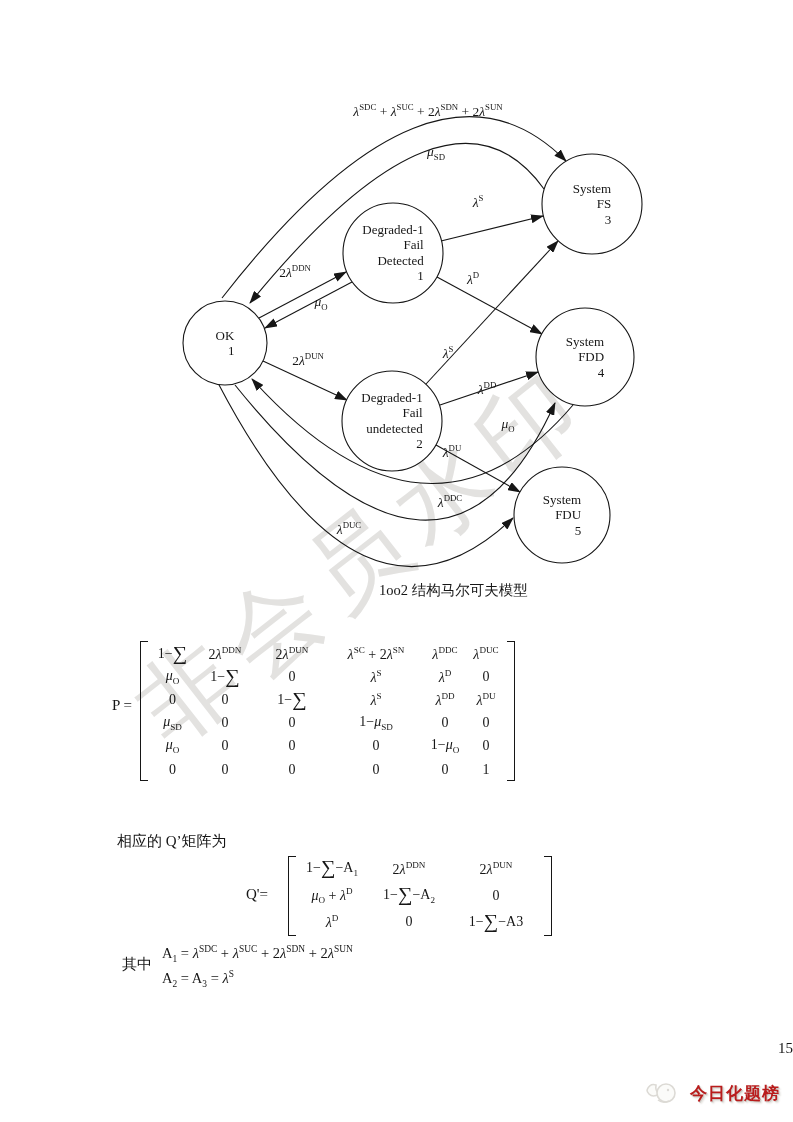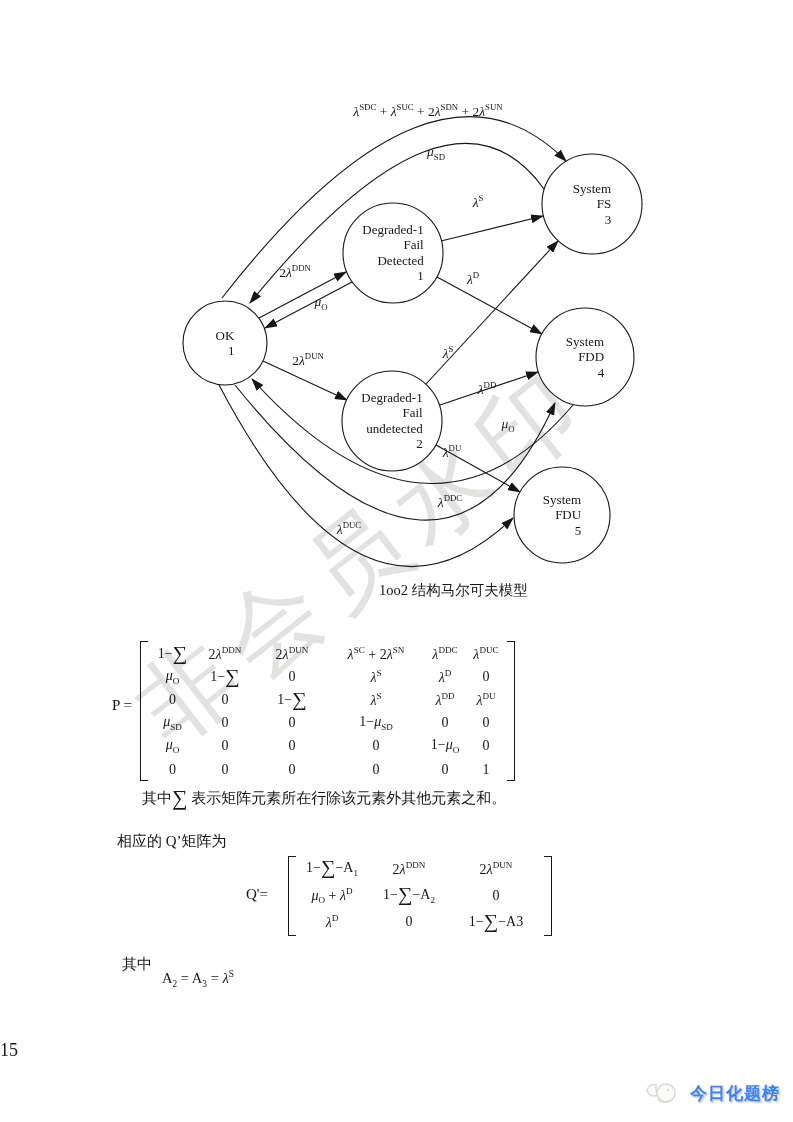--- a/index.html
+++ b/index.html
@@ -26,23 +26,23 @@
   .mat-lhs{position:absolute;font-size:15px;}
   .bk{position:absolute;top:0;bottom:0;width:7px;}
   .bk-l{border-left:1.4px solid #161616;border-top:1.4px solid #161616;border-bottom:1.4px solid #161616;}
   .bk-r{border-right:1.4px solid #161616;border-top:1.4px solid #161616;border-bottom:1.4px solid #161616;}
   .mat-grid{position:absolute;}
   .mat-row{display:grid;align-items:center;}
   .p-grid .mat-row{grid-template-columns:45px 60px 74px 94px 44px 38px;height:23.2px;}
   .q-grid .mat-row{grid-template-columns:72px 82px 92px;height:26.5px;}
   .mat-cell{text-align:center;font-size:14px;}
   .eq{position:absolute;font-size:14.5px;}
-  .page-number{position:absolute;left:0;right:0;top:1040px;text-align:left;font-size:18px;}
+  .page-number{position:absolute;left:0;right:0;top:1040px;text-align:right;font-size:15px;}
   .brand{position:absolute;left:644px;top:1078px;display:flex;align-items:center;gap:8px;}
-  .brand-text{font-size:17px;font-weight:bold;letter-spacing:1px;color:#3b82f6;
+  .brand-text{font-size:17px;font-weight:bold;letter-spacing:1px;color:#b91c1c;
         text-shadow:1px 1px 0 #cfcdc8,2px 2px 2px #dedcd7;
         font-family:"Liberation Sans","DejaVu Sans",sans-serif;}
 </style>
 </head>
 <body>
 
 <div class="page">
 
   <div class="watermark">非会员水印</div>
 
@@ -166,21 +166,20 @@
             <div class="mat-cell">0</div>
             <div class="mat-cell">0</div>
             <div class="mat-cell">0</div>
             <div class="mat-cell">0</div>
             <div class="mat-cell">1</div>
           </div>
         </div>
       <div class="bk bk-r" style="left:395px"></div>
     </div>
 
-    <div class="para" style="left:142px;top:789px">其中<span class="sum">∑</span> 表示矩阵元素所在行除该元素外其他元素之和。</div>
     <div class="para" style="left:117px;top:832px">相应的 Q’矩阵为</div>
 
     <div class="matrix-block" style="left:246px;top:856px;width:310px;height:80px">
       <span class="mat-lhs" style="left:0;top:30px">Q'=</span>
       <div class="bk bk-l" style="left:42px"></div>
       <div class="mat-grid q-grid" style="left:50px;top:0">
           <div class="mat-row">
             <div class="mat-cell">1−<span class="sum">∑</span>−A<sub>1</sub></div>
             <div class="mat-cell">2<em>λ</em><sup>DDN</sup></div>
             <div class="mat-cell">2<em>λ</em><sup>DUN</sup></div>
@@ -193,20 +192,21 @@
           <div class="mat-row">
             <div class="mat-cell"><em>λ</em><sup>D</sup></div>
             <div class="mat-cell">0</div>
             <div class="mat-cell">1−<span class="sum">∑</span>−A3</div>
           </div>
         </div>
       <div class="bk bk-r" style="left:298px"></div>
     </div>
 
     <div class="para" style="left:122px;top:955px">其中</div>
+    <div class="eq" style="left:162px;top:944px">A<sub>1</sub> = <em>λ</em><sup>SDC</sup> + <em>λ</em><sup>SUC</sup> + 2<em>λ</em><sup>SDN</sup> + 2<em>λ</em><sup>SUN</sup></div>
     <div class="eq" style="left:162px;top:969px">A<sub>2</sub> = A<sub>3</sub> = <em>λ</em><sup>S</sup></div>
 
     <div class="page-number">15</div>
 
     <div class="brand">
       <svg width="38" height="30" viewBox="0 0 38 30">
         <g fill="none" stroke="#dcdad5" stroke-width="1.6">
           <path d="M3 12 q3 -7 9 -5 q-1 6 3 9 q-6 4 -10 0 q-2 -2 -2 -4" fill="#fbfbf9"></path>
           <circle cx="22" cy="15" r="9" fill="#fbfbf9"></circle>
           <circle cx="24" cy="12" r="1.2" fill="#dcdad5" stroke="none"></circle>

